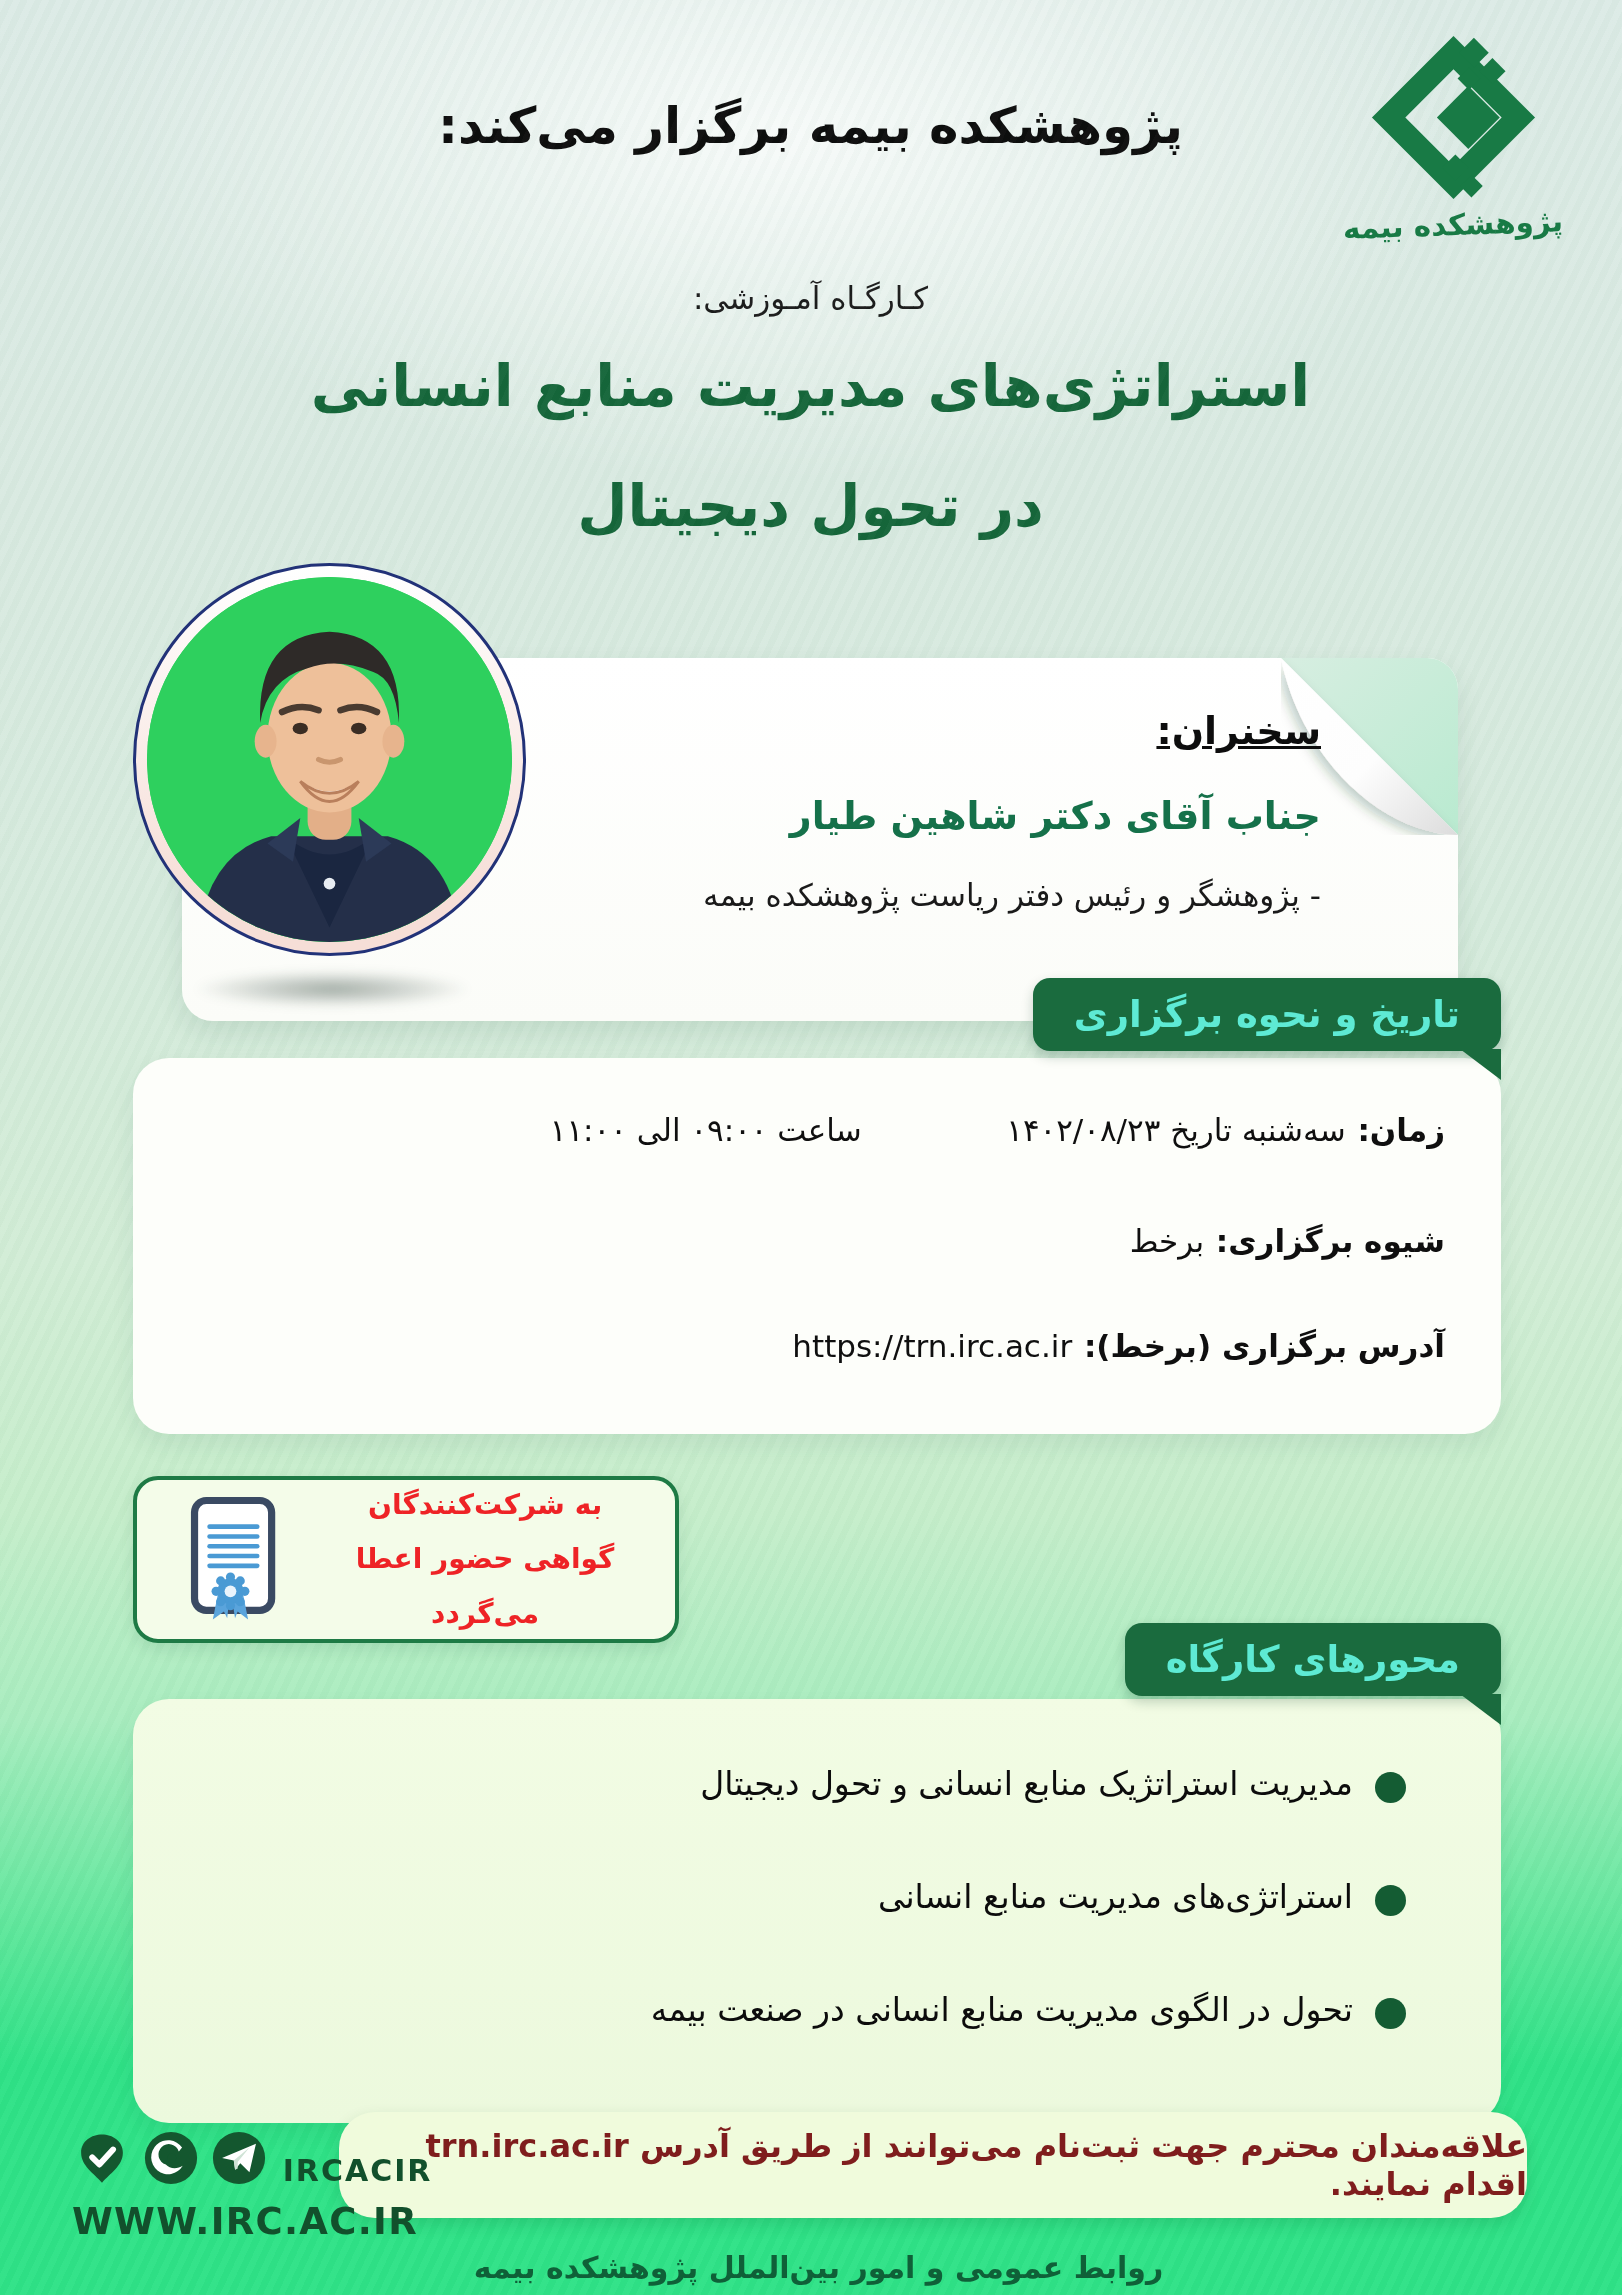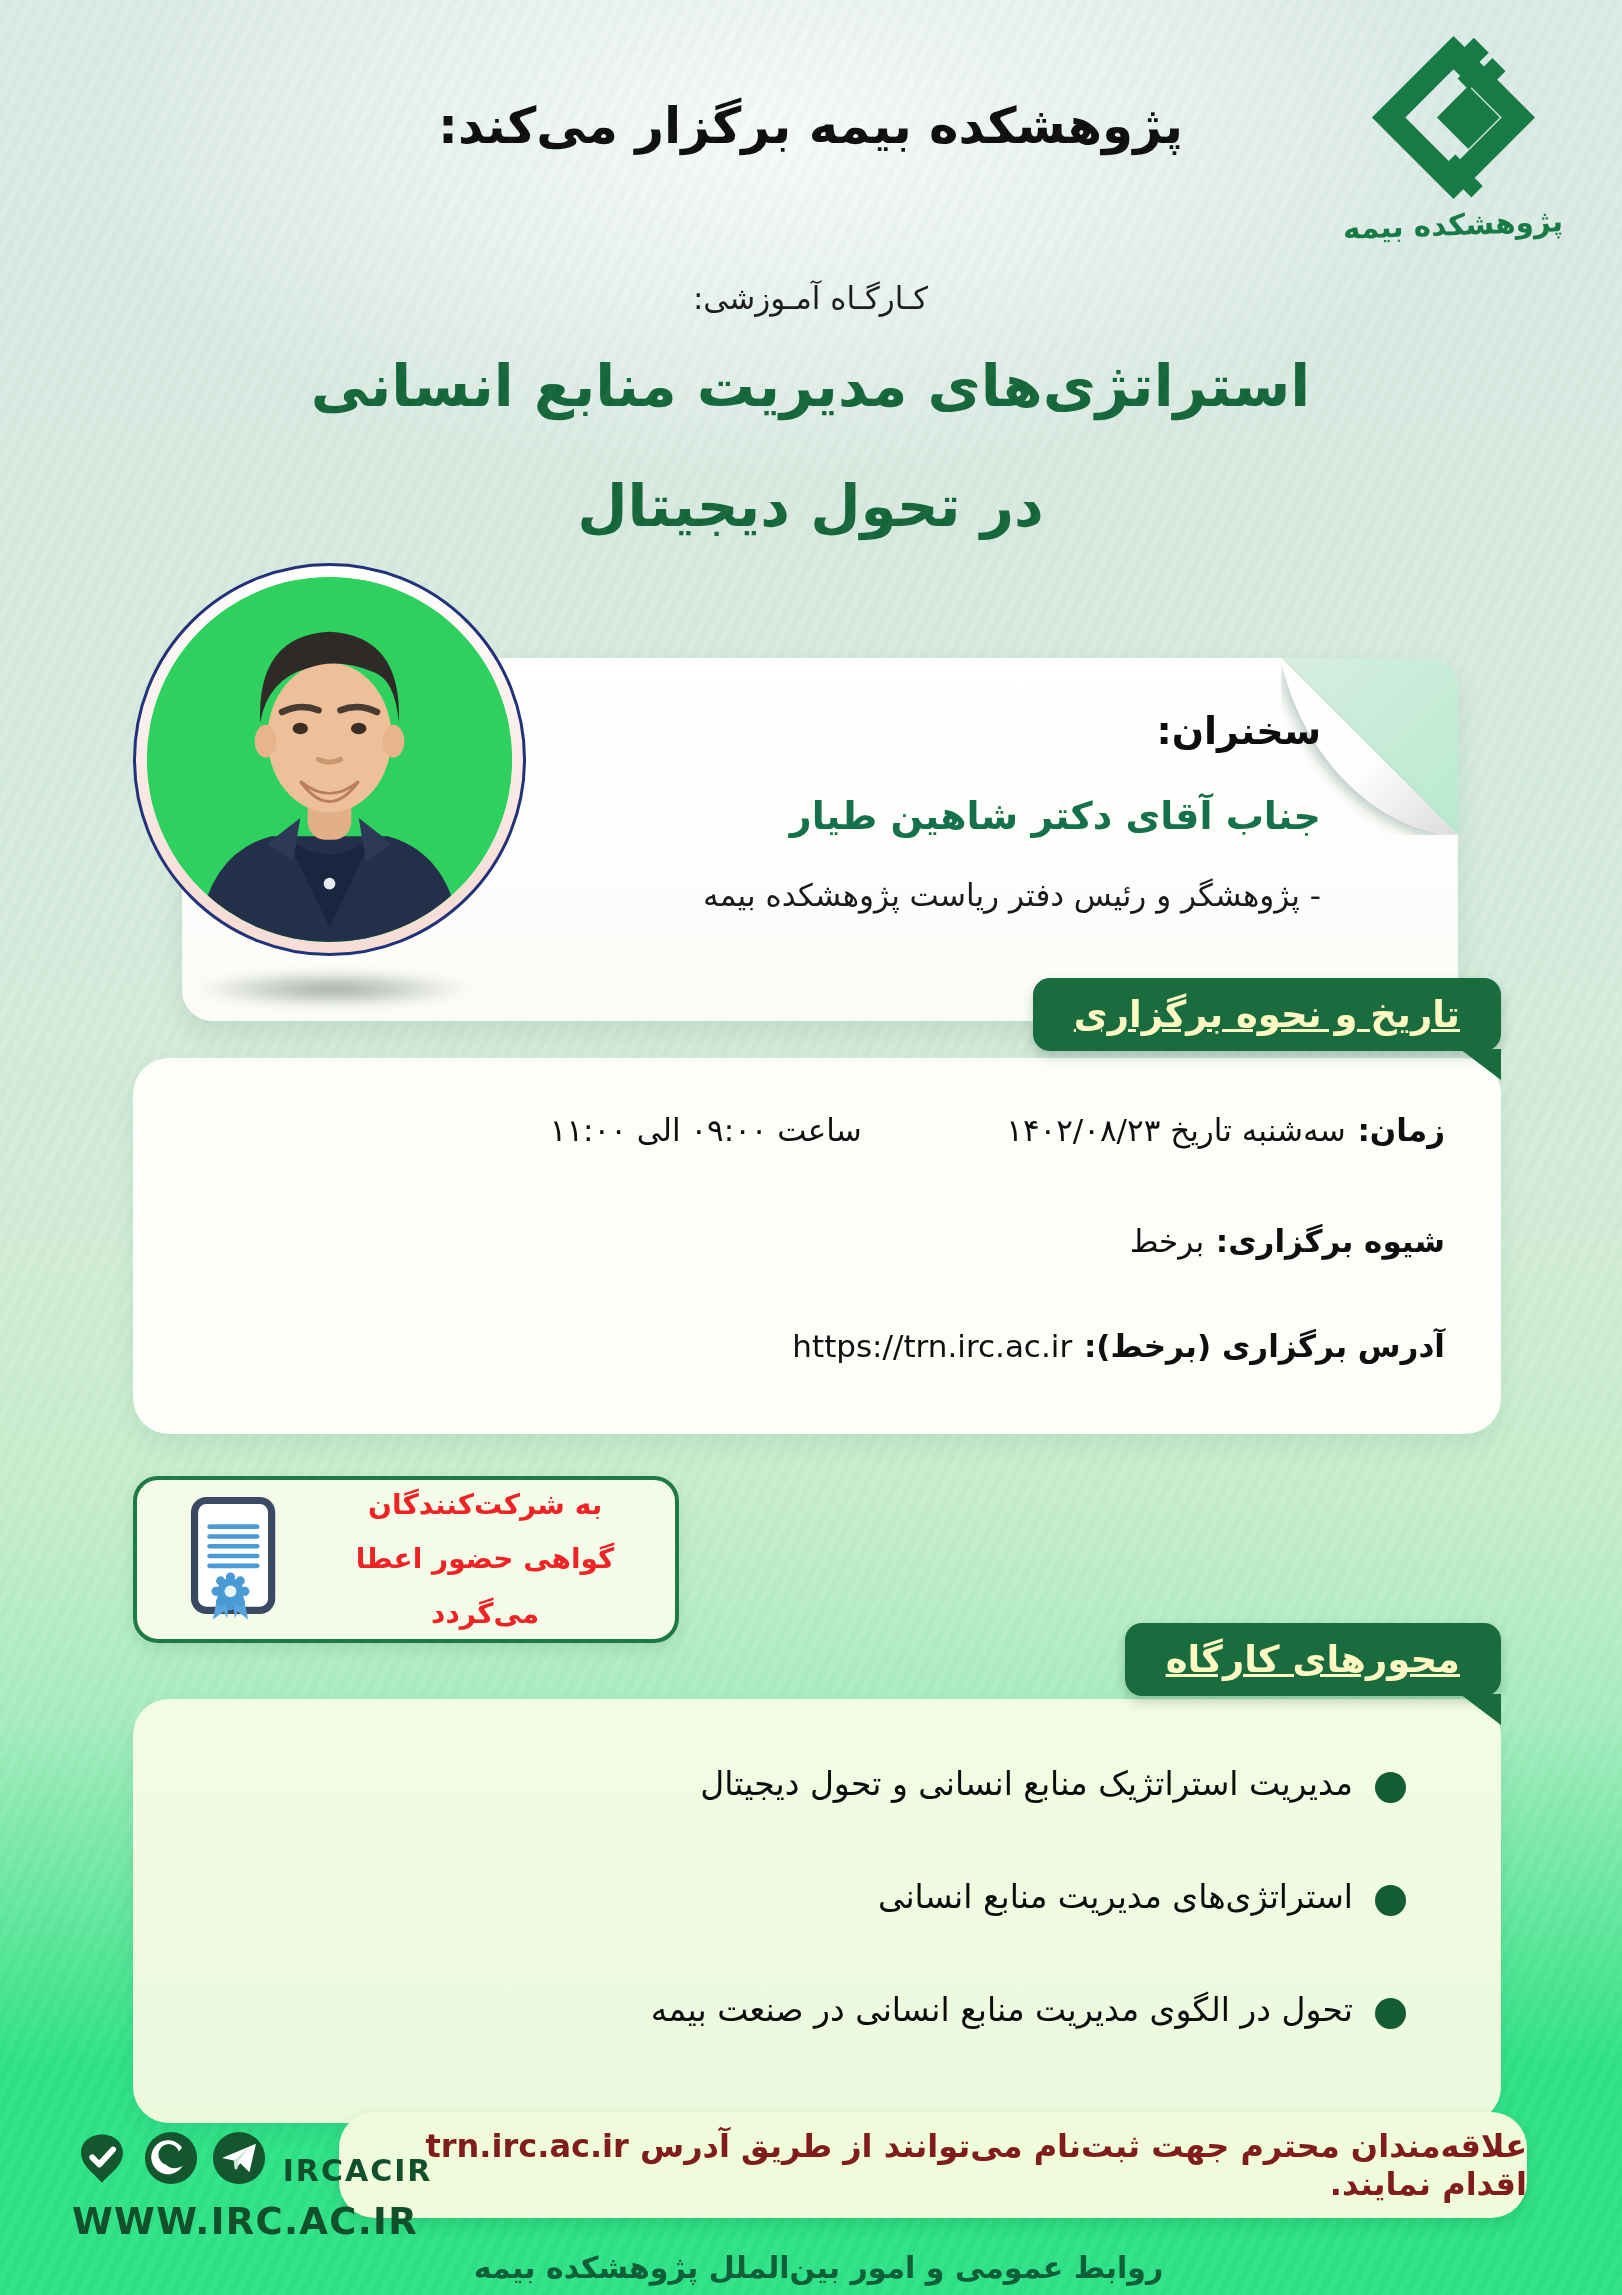--- a/index.html
+++ b/index.html
@@ -29,26 +29,26 @@
   .photo{position:absolute;top:563px;left:134px;width:393px;height:393px;border-radius:50%;
     background:linear-gradient(180deg,#ffffff 0%,#f6ded7 85%);border:3.3px solid #223278;padding:11px;z-index:4;}
   .photo-inner{width:100%;height:100%;border-radius:50%;overflow:hidden;background:#2ed05e;}
   .photo-inner svg{display:block;width:100%;height:100%;}
   .photo-shadow{position:absolute;top:970px;left:193px;width:281px;height:38px;border-radius:50%;
     background:radial-gradient(ellipse, rgba(15,40,28,.38), rgba(15,40,28,0) 70%);filter:blur(4.6px);z-index:3;}
   
   .speaker-card{position:absolute;top:658px;left:183px;width:1276px;height:363px;background:linear-gradient(180deg,#ffffff,#fbfcf8);
     border-radius:31px;box-shadow:0 11.8px 26px rgba(30,80,60,.10);z-index:2;}
   .curl-wrap{position:absolute;top:0;right:0;width:177px;height:177px;border-top-right-radius:31px;overflow:hidden;}
-  .speaker-heading{position:absolute;top:51px;right:137px;font-size:38px;font-weight:bold;color:#0d0d0d;}
+  .speaker-heading{position:absolute;top:51px;right:137px;font-size:38px;font-weight:bold;color:#0d0d0d;text-decoration:underline;}
   .speaker-name{position:absolute;top:136px;right:137px;font-size:38px;font-weight:bold;color:#15714a;}
   .speaker-role{position:absolute;top:219px;right:137px;font-size:31px;color:#1a1a1a;}
   
-  .tag{position:absolute;height:73px;background:#1a6b3e;border-radius:17px;color:#fef9c3;font-size:37px;font-weight:bold;
-    display:flex;align-items:center;justify-content:center;padding:0 41px;z-index:6;box-shadow:0 5.2px 11.8px rgba(10,60,35,.22);text-decoration:underline;}
+  .tag{position:absolute;height:73px;background:#1a6b3e;border-radius:17px;color:#5eead4;font-size:37px;font-weight:bold;
+    display:flex;align-items:center;justify-content:center;padding:0 41px;z-index:6;box-shadow:0 5.2px 11.8px rgba(10,60,35,.22);}
   .tag::after{content:"";position:absolute;right:0;bottom:-29.4px;width:0;height:0;
     border-top:31px solid #1a6b3e;border-left:41px solid transparent;}
   .tag-schedule{top:978px;right:121px;}
   .tag-topics{top:1623px;right:121px;}
   
   .date-card{position:absolute;top:1058px;left:134px;width:1368px;height:376px;background:#fdfefa;border-radius:36px;
     box-shadow:0 10.5px 23.6px rgba(30,80,60,.08);z-index:2;}
   .dc-row{position:absolute;right:56px;display:flex;align-items:baseline;gap:11.8px;font-size:31px;color:#0f0f0f;white-space:nowrap;}
   .dc-row .lbl{font-weight:bold;}
   .dc-row-1{top:54px;}

